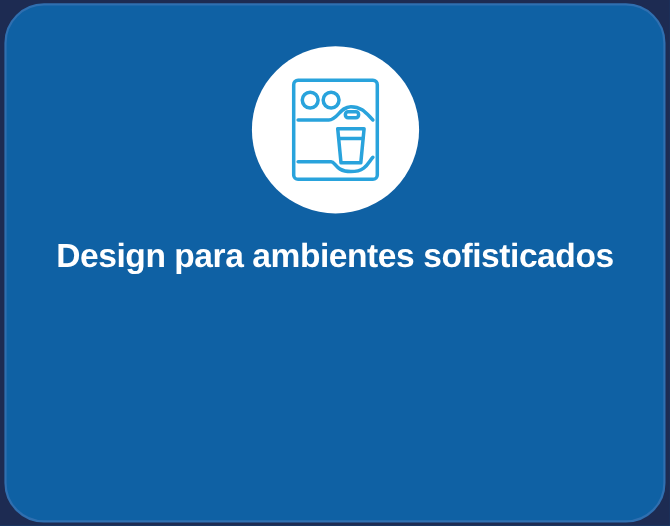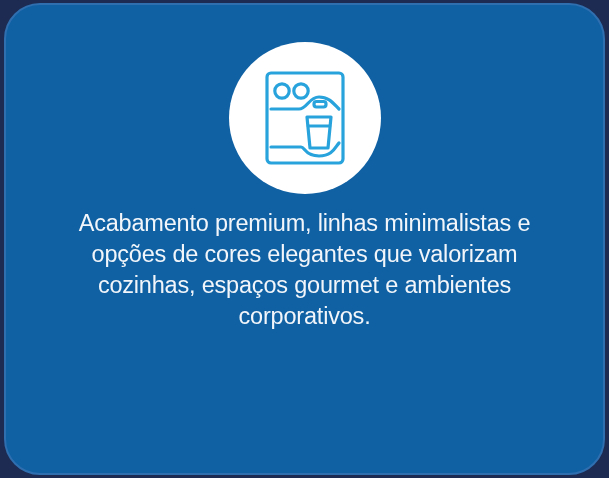--- a/index.html
+++ b/index.html
@@ -92,16 +92,16 @@
         <path d="M50 49 L74 49 L71 80 L53 80 Z"></path>
 
         <path d="M51.3 58 L72.7 58"></path>
 
         <path d="M14 79 L44 79 C48 79 48 88 62 88 C76 88 78 79 82 75"></path>
       </svg>
     </span>
   </div>
 
   <div class="card-text">
-    <p class="card-desc">Acabamento premium, linhas minimalistas e opções de cores elegantes que valorizam cozinhas, espaços gourmet e ambientes corporativos.</p>
+    <h2 class="card-title">Design para ambientes sofisticados</h2>
   </div>
 
 </div>
 
 </body></html>

